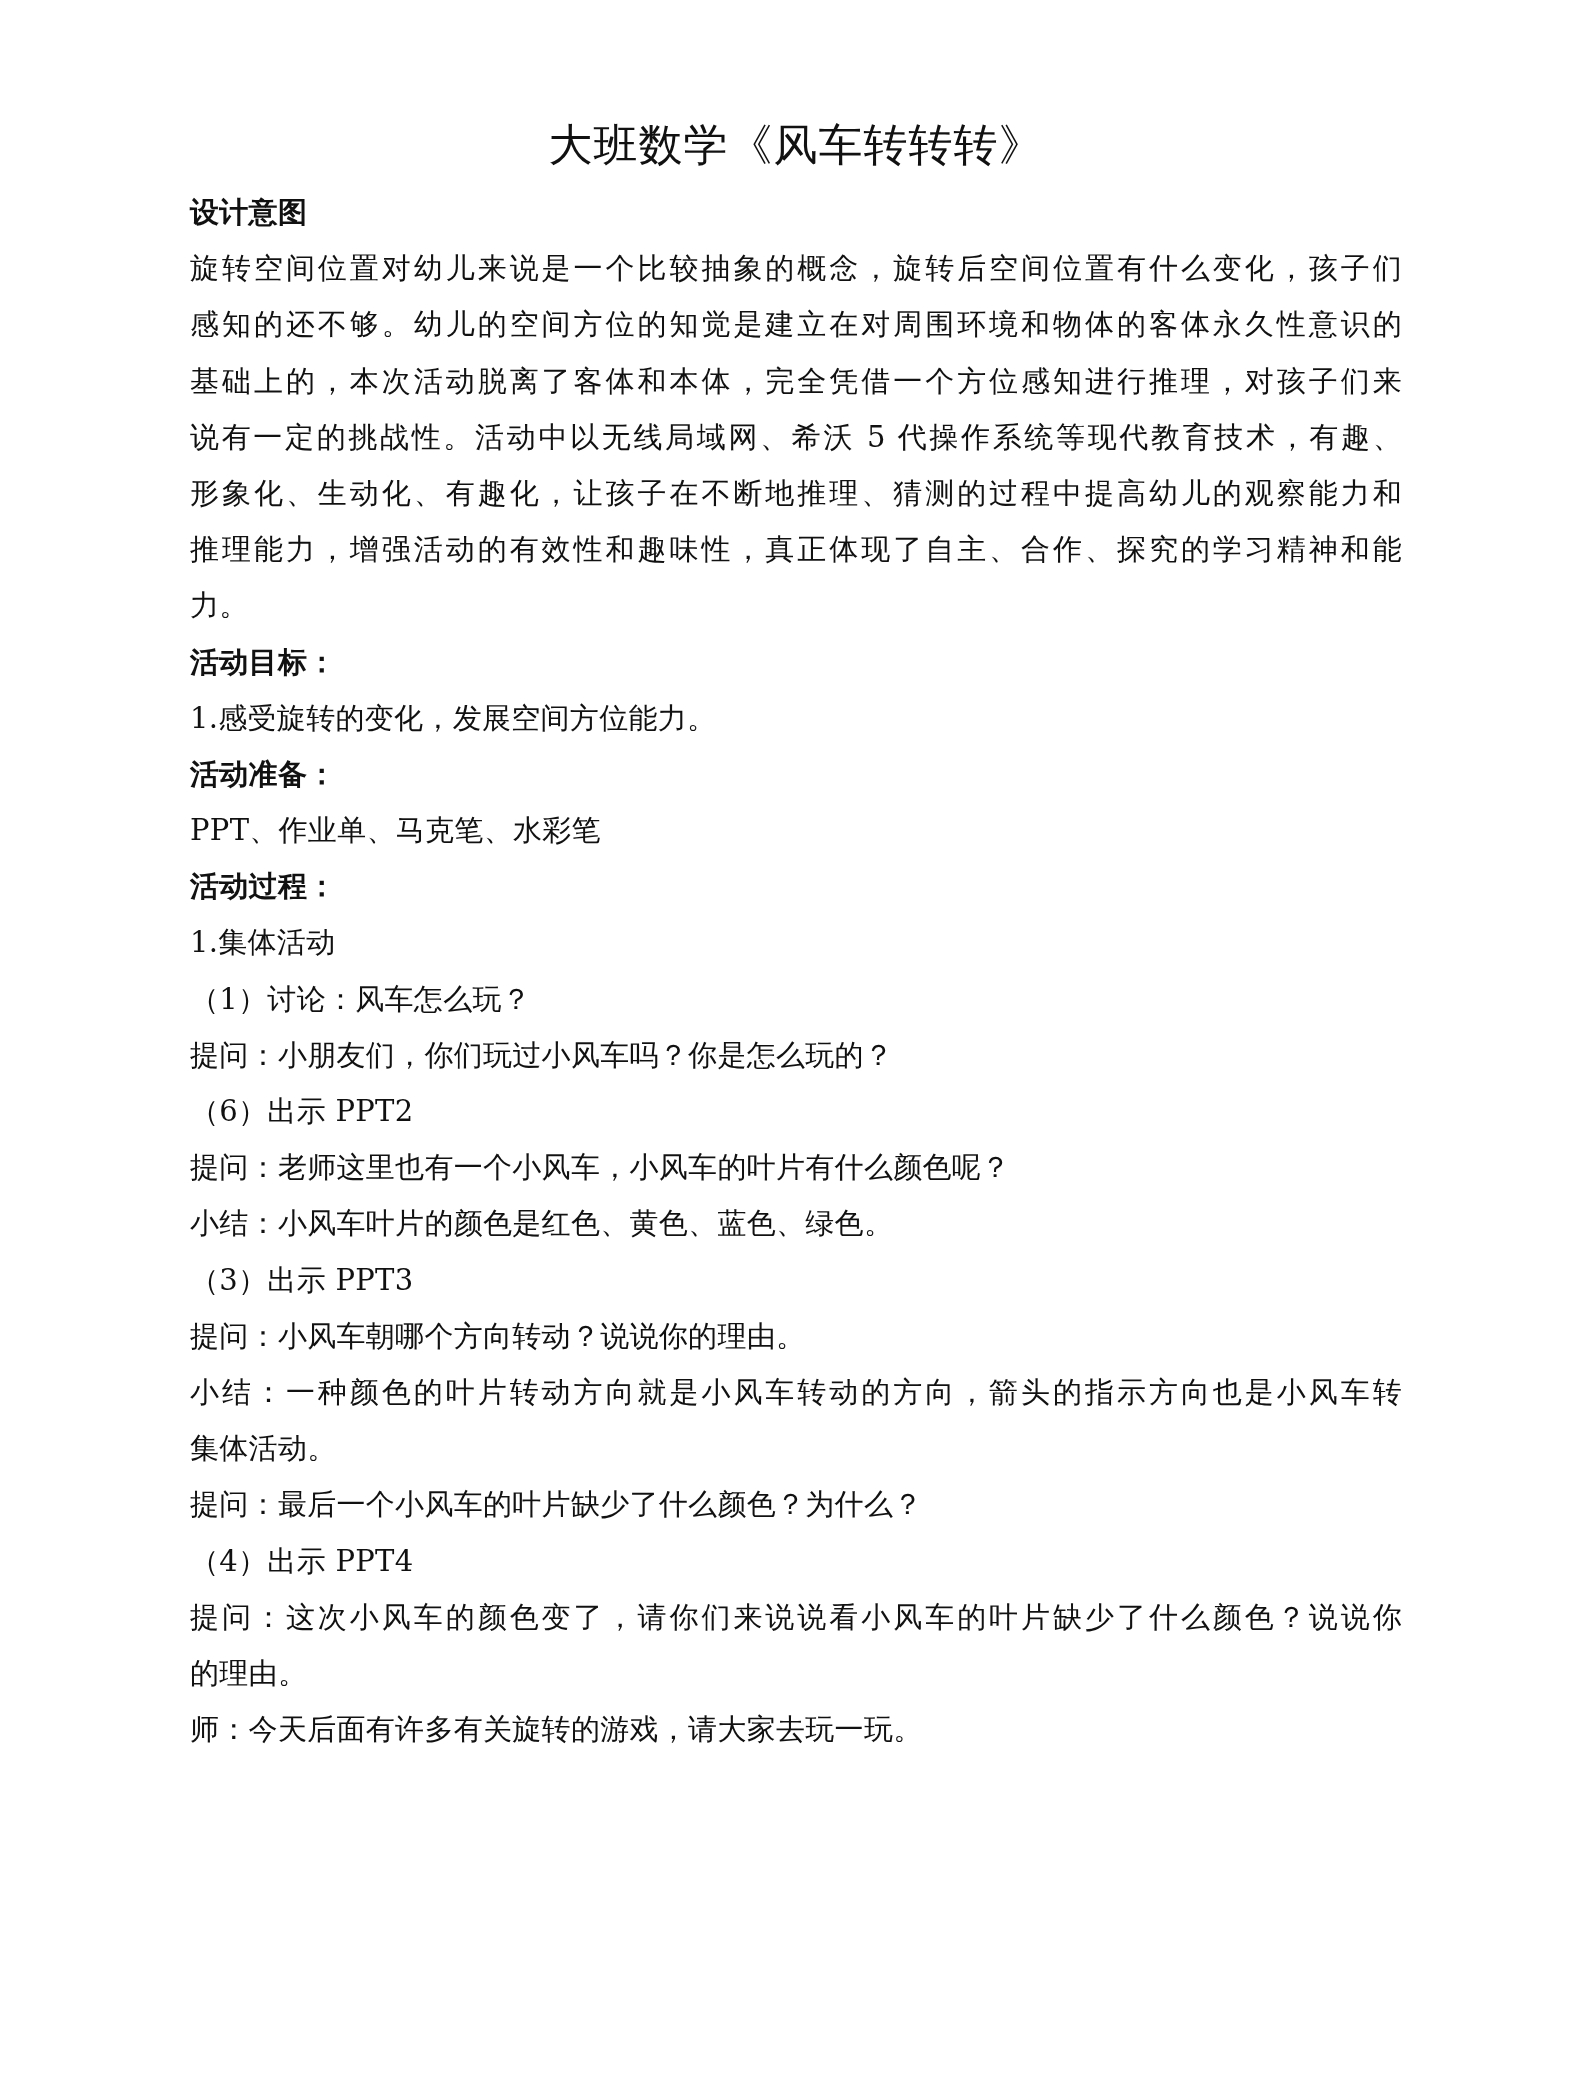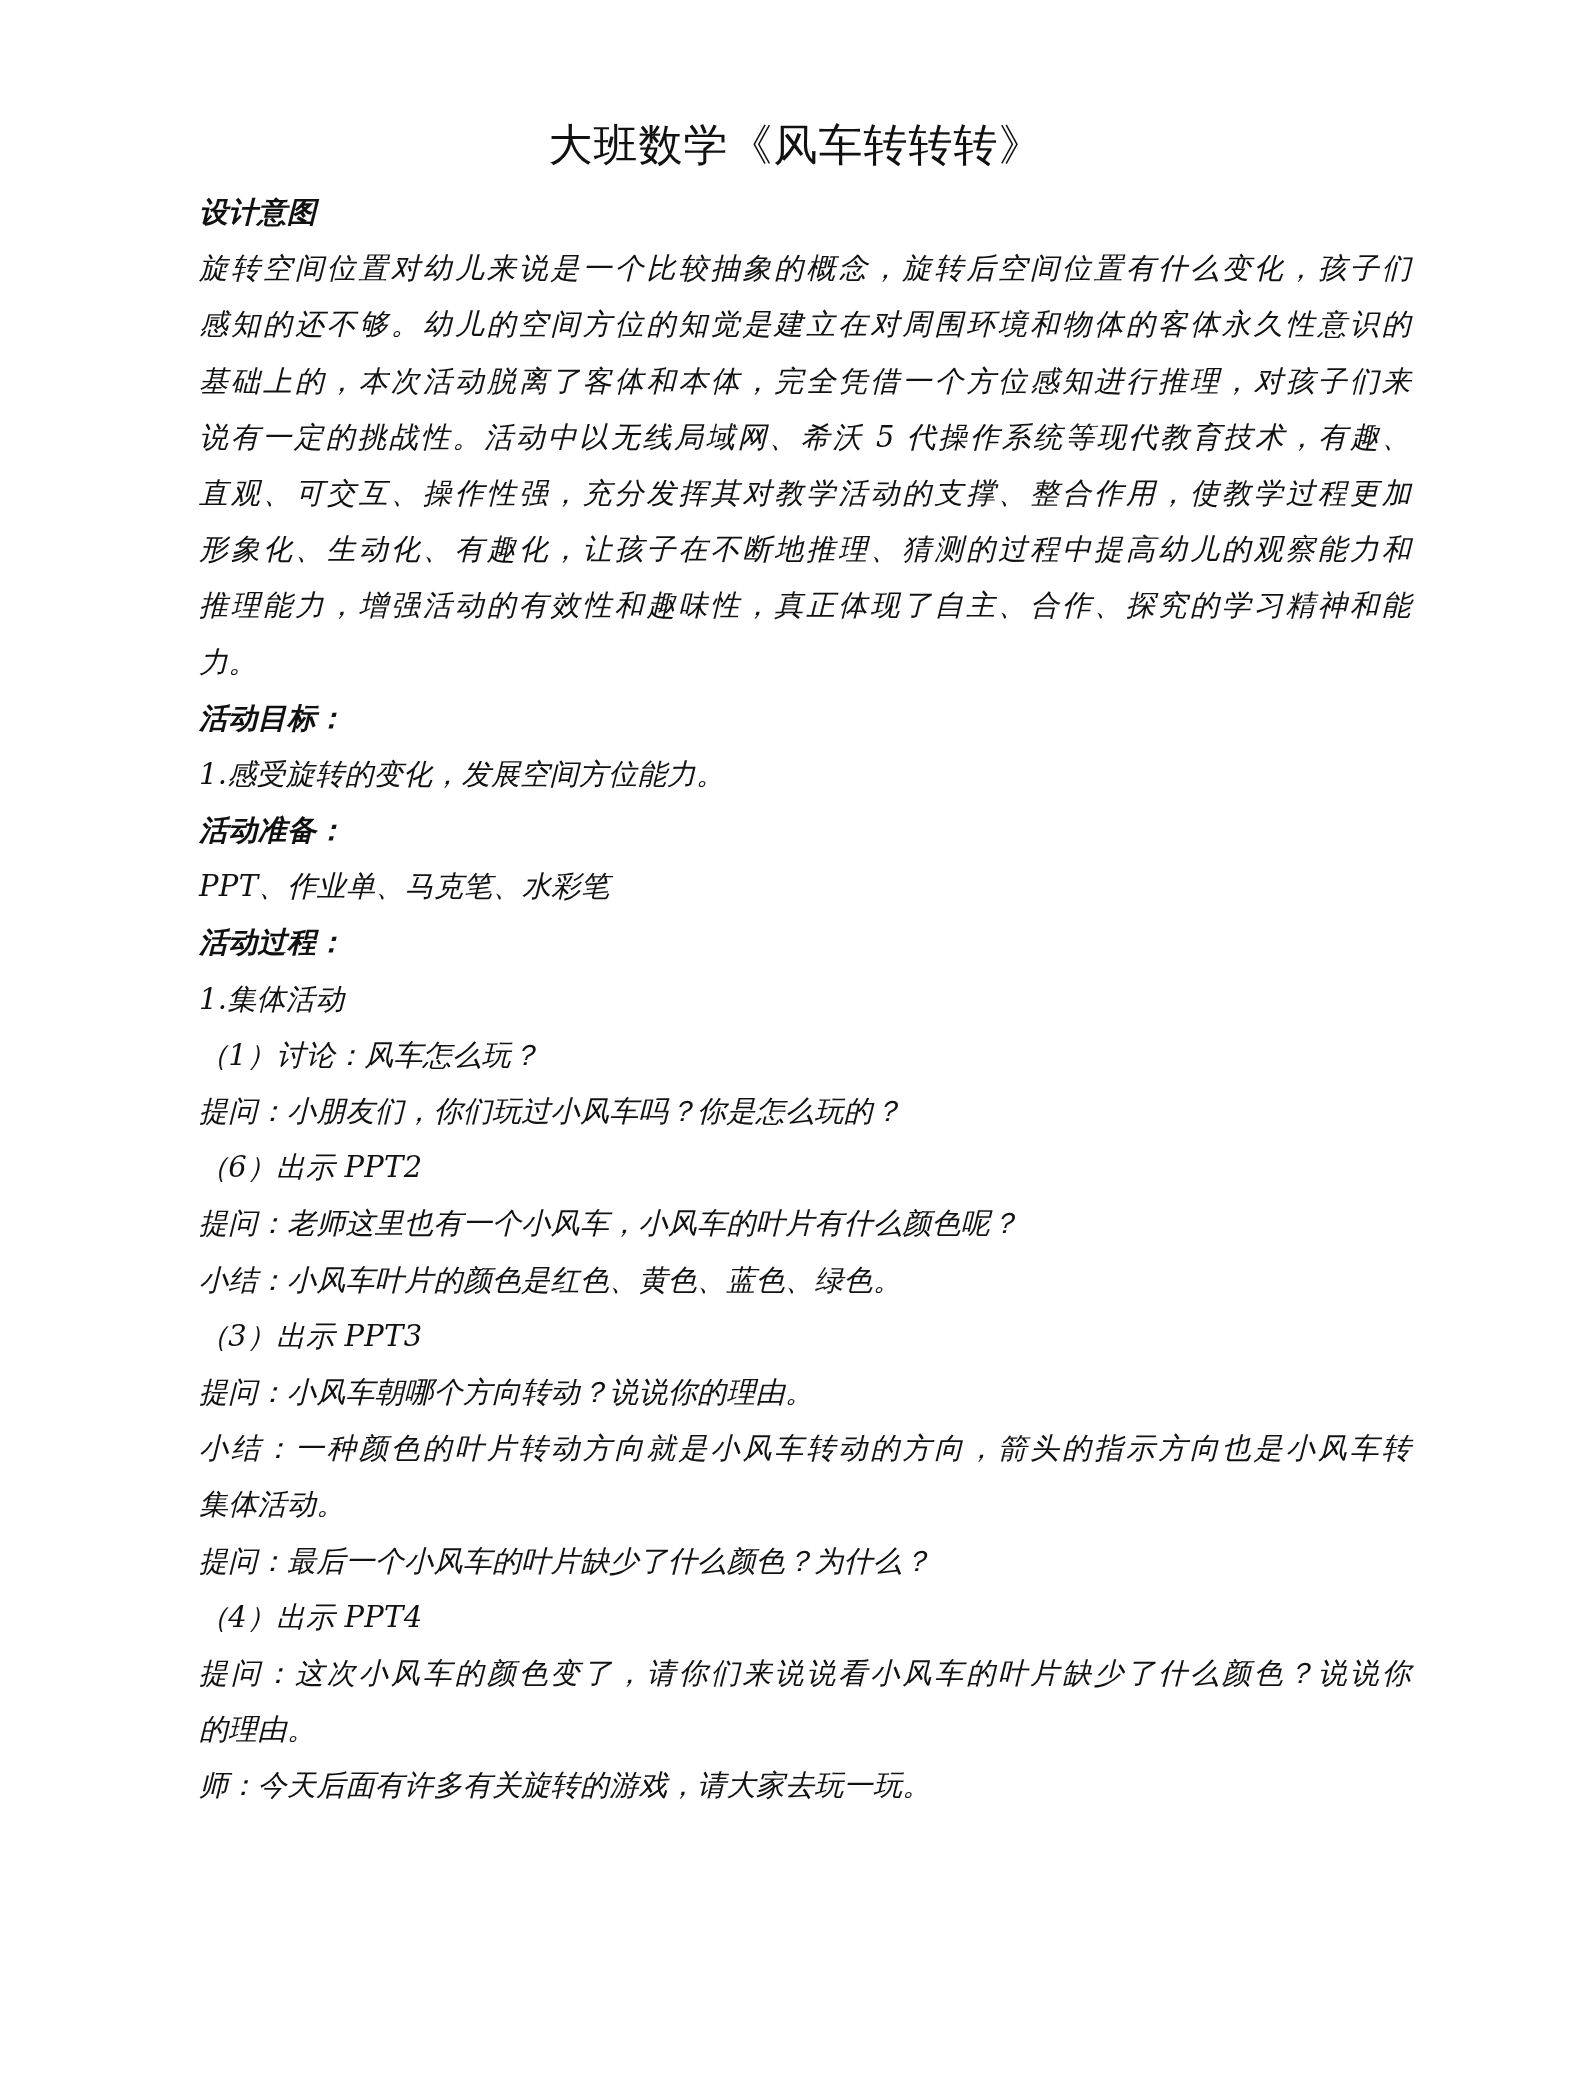--- a/index.html
+++ b/index.html
@@ -6,21 +6,21 @@
     body {
       width: 1587px; height: 2087px; position: relative; overflow: hidden;
       font-family: "DejaVu Serif", "Liberation Serif", serif;
       color: #111111;
     }
     .page { position: absolute; left: 190px; top: 0; width: 1212px; }
     .title {
       position: absolute; left: 0; top: 116px; width: 1212px; text-align: center;
       font-size: 44px; line-height: 60px; letter-spacing: 1px; font-weight: normal; font-family: Liberation Serif, serif;
     }
-    .body-wrap { position: absolute; left: 9px; top: 184px; width: 1212px; font-style: italic; }
+    .body-wrap { position: absolute; left: 0; top: 184px; width: 1212px; }
     .line {
       font-size: 29px; line-height: 56.2px; height: 56.2px; white-space: nowrap;
       text-align: justify; text-align-last: justify; letter-spacing: 0.3px;
     }
     .line.last { text-align-last: left; }
     .heading { font-weight: bold; text-align-last: left; }
     .plain { text-align-last: left; }
   </style>
 </head>
 <body>
@@ -28,21 +28,20 @@
 <div class="page">
   <div class="title">大班数学《风车转转转》</div>
 
   <div class="body-wrap">
 
     <div class="line heading">设计意图</div>
     <div class="line">旋转空间位置对幼儿来说是一个比较抽象的概念，旋转后空间位置有什么变化，孩子们</div>
     <div class="line">感知的还不够。幼儿的空间方位的知觉是建立在对周围环境和物体的客体永久性意识的</div>
     <div class="line">基础上的，本次活动脱离了客体和本体，完全凭借一个方位感知进行推理，对孩子们来</div>
     <div class="line">说有一定的挑战性。活动中以无线局域网、希沃 5 代操作系统等现代教育技术，有趣、</div>
-    <div class="line">直观、可交互、操作性强，充分发挥其对教学活动的支撑、整合作用，使教学过程更加</div>
     <div class="line">形象化、生动化、有趣化，让孩子在不断地推理、猜测的过程中提高幼儿的观察能力和</div>
     <div class="line">推理能力，增强活动的有效性和趣味性，真正体现了自主、合作、探究的学习精神和能</div>
     <div class="line last">力。</div>
 
     <div class="line heading">活动目标：</div>
     <div class="line plain">1.感受旋转的变化，发展空间方位能力。</div>
 
     <div class="line heading">活动准备：</div>
     <div class="line plain">PPT、作业单、马克笔、水彩笔</div>
 

